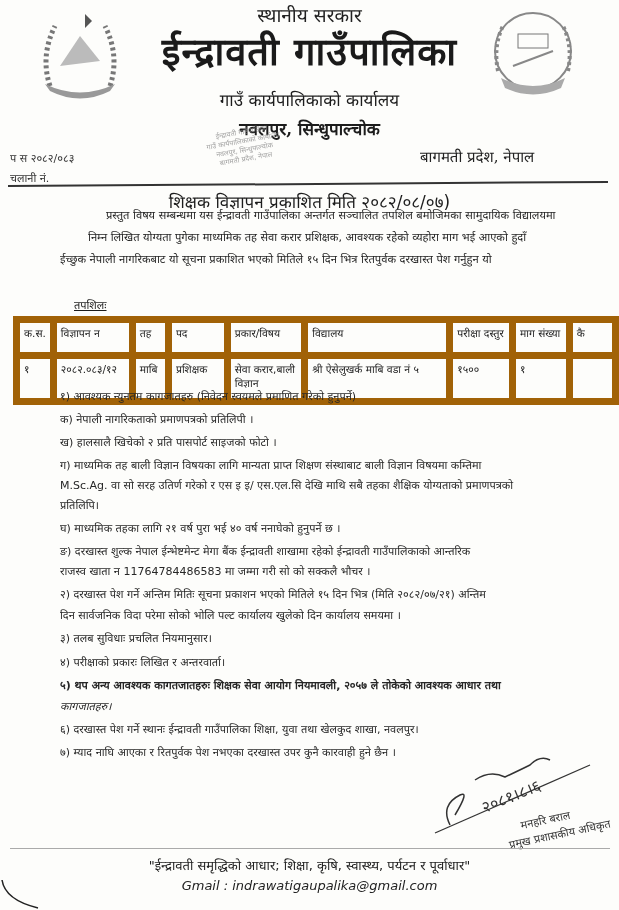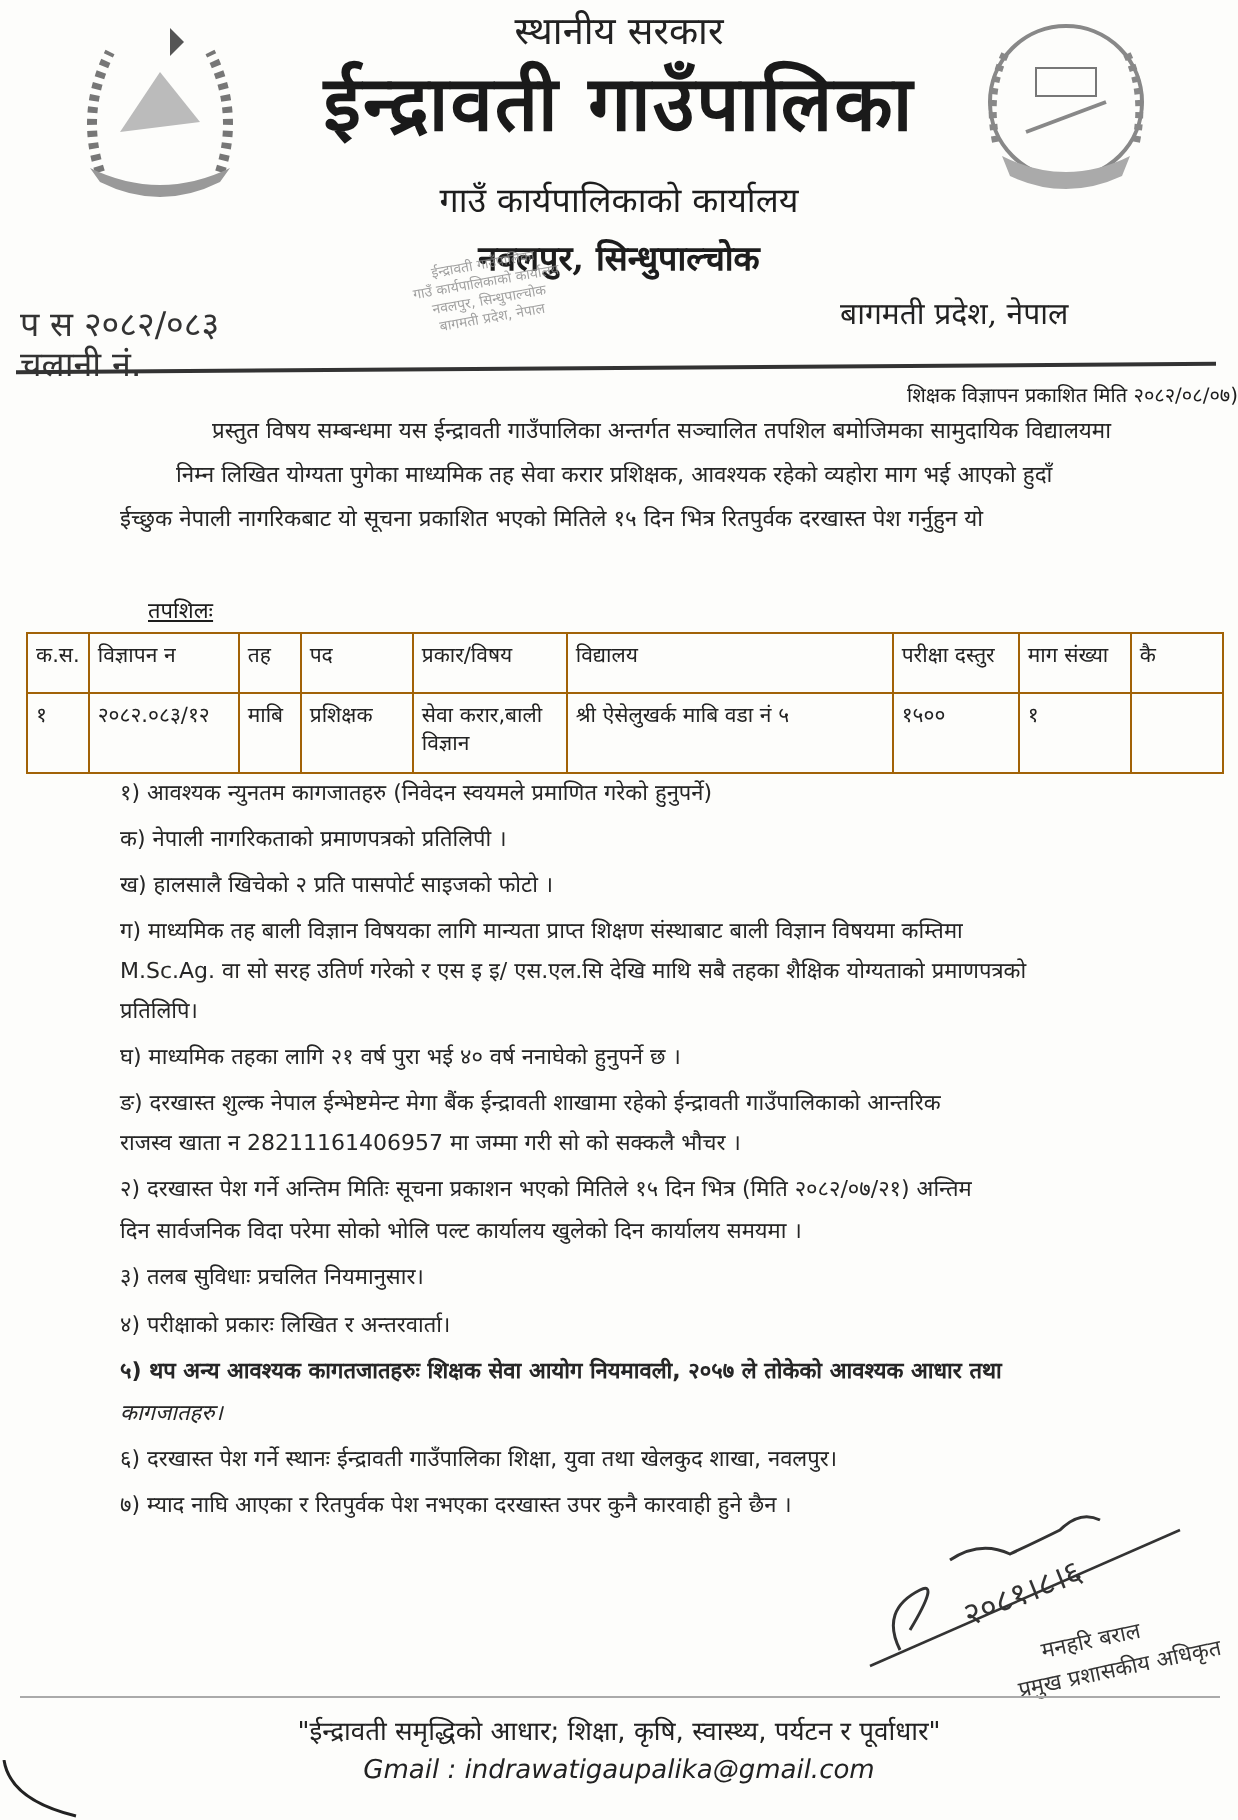--- a/index.html
+++ b/index.html
@@ -7,28 +7,28 @@
     width:619px; height:910px; position:relative; overflow:hidden;
     background:#fdfdfb; color:#1d1d1d;
     font-family:"DejaVu Sans", sans-serif;
   }
   .abs { position:absolute; }
   .center { left:0; width:619px; text-align:center; }
   .hdr-top { top:2px; font-size:19px; font-family:"DejaVu Serif", serif; color:#222; }
   .hdr-main { top:24px; font-size:38px; font-weight:bold; font-family:"DejaVu Serif", serif; color:#1a1a1a; letter-spacing:1px; }
   .hdr-sub { top:88px; font-size:17px; font-family:"DejaVu Serif", serif; }
   .hdr-addr { top:117px; font-size:17px; font-family:"DejaVu Serif", serif; font-weight:bold; }
-  .meta { font-size:17px; color:#333; }
+  .meta { font-size:11px; color:#333; }
   .province { left:420px; top:146px; font-size:15px; font-family:"DejaVu Serif", serif; color:#222; }
   .rule { left:8px; width:600px; height:2px; background:#333; top:183px; transform:rotate(-0.4deg); }
   .logo { width:100px; height:100px; }
   .para { left:60px; width:520px; font-size:11.2px; line-height:22px; color:#262626; }
   .line { position:absolute; left:60px; font-size:11px; color:#262626; white-space:nowrap; }
   table.tb { position:absolute; left:13px; top:316px; border-collapse:collapse; font-size:10.5px; color:#222; }
-  table.tb td { border:1px solid #a16207; vertical-align:top; padding:3px 4px; }
+  table.tb td { border:7px solid #a16207; vertical-align:top; padding:3px 4px; }
   .tb tr.h td { height:23px; }
   .tb tr.d td { height:33px; }
   .foot { top:856px; font-size:13px; color:#222; }
   .mail { top:878px; font-size:13px; font-style:italic; color:#222; }
   .sig-name { left:520px; top:812px; font-size:11px; transform:rotate(-12deg); color:#333; }
   .sig-title { left:508px; top:826px; font-size:11px; transform:rotate(-12deg); color:#333; }
   .stamp { left:196px; top:128px; width:100px; height:60px; color:#8a8a8a; font-size:7px; line-height:9px; transform:rotate(-10deg); text-align:center; opacity:.8; }
 </style>
 </head>
 <body>
@@ -63,21 +63,21 @@
   <div>गाउँ कार्यपालिकाको कार्यालय</div>
   <div>नवलपुर, सिन्धुपाल्चोक</div>
   <div>बागमती प्रदेश, नेपाल</div>
 </div>
 
 <div class="abs meta" style="left:10px;top:150px;">प स २०८२/०८३</div>
 <div class="abs meta" style="left:10px;top:170px;">चलानी नं.</div>
 <div class="abs province">बागमती प्रदेश, नेपाल</div>
 <div class="abs rule"></div>
 
-<div class="abs center" style="top:190px;font-size:10px;text-align:right;">शिक्षक विज्ञापन प्रकाशित मिति २०८२/०८/०७)</div>
+<div class="abs center" style="top:190px;font-size:17px;">शिक्षक विज्ञापन प्रकाशित मिति २०८२/०८/०७)</div>
 <div class="abs para" style="top:205px;">
   <div style="white-space:nowrap;margin-left:46px;">प्रस्तुत विषय सम्बन्धमा यस ईन्द्रावती गाउँपालिका अन्तर्गत सञ्चालित तपशिल बमोजिमका सामुदायिक विद्यालयमा</div>
   <div style="white-space:nowrap;margin-left:28px;">निम्न लिखित योग्यता पुगेका माध्यमिक तह सेवा करार प्रशिक्षक, आवश्यक रहेको व्यहोरा माग भई आएको हुदाँ</div>
   <div style="white-space:nowrap;">ईच्छुक नेपाली नागरिकबाट यो सूचना प्रकाशित भएको मितिले १५ दिन भित्र रितपुर्वक दरखास्त पेश गर्नुहुन यो</div>
 </div>
 <div class="abs" style="left:74px;top:297px;font-size:11px;text-decoration:underline;">तपशिलः</div>
 
 <table class="tb">
   <tbody>
       <tr class="h">
@@ -106,21 +106,21 @@
   </table>
 
 <div class="line" style="top:388px;">१) आवश्यक न्युनतम कागजातहरु (निवेदन स्वयमले प्रमाणित गरेको हुनुपर्ने)</div>
 <div class="line" style="top:411px;">क) नेपाली नागरिकताको प्रमाणपत्रको प्रतिलिपी ।</div>
 <div class="line" style="top:434px;">ख) हालसालै खिचेको २ प्रति पासपोर्ट साइजको फोटो ।</div>
 <div class="line" style="top:457px;">ग) माध्यमिक तह बाली विज्ञान विषयका लागि मान्यता प्राप्त शिक्षण संस्थाबाट बाली विज्ञान विषयमा कम्तिमा</div>
 <div class="line" style="top:477px;">M.Sc.Ag. वा सो सरह उतिर्ण गरेको र एस इ इ/ एस.एल.सि देखि माथि सबै तहका शैक्षिक योग्यताको प्रमाणपत्रको</div>
 <div class="line" style="top:497px;">प्रतिलिपि।</div>
 <div class="line" style="top:520px;">घ) माध्यमिक तहका लागि २१ वर्ष पुरा भई ४० वर्ष ननाघेको हुनुपर्ने छ ।</div>
 <div class="line" style="top:543px;">ङ) दरखास्त शुल्क नेपाल ईन्भेष्टमेन्ट मेगा बैंक ईन्द्रावती शाखामा रहेको ईन्द्रावती गाउँपालिकाको आन्तरिक</div>
-<div class="line" style="top:563px;">राजस्व खाता न 28211161406957 मा जम्मा गरी सो को सक्कलै भौचर ।</div>
+<div class="line" style="top:563px;">राजस्व खाता न 11764784486583 मा जम्मा गरी सो को सक्कलै भौचर ।</div>
 <div class="line" style="top:586px;">२) दरखास्त पेश गर्ने अन्तिम मितिः सूचना प्रकाशन भएको मितिले १५ दिन भित्र (मिति २०८२/०७/२१) अन्तिम</div>
 <div class="line" style="top:607px;">दिन सार्वजनिक विदा परेमा सोको भोलि पल्ट कार्यालय खुलेको दिन कार्यालय समयमा ।</div>
 <div class="line" style="top:630px;">३) तलब सुविधाः प्रचलित नियमानुसार।</div>
 <div class="line" style="top:654px;">४) परीक्षाको प्रकारः लिखित र अन्तरवार्ता।</div>
 <div class="line" style="top:677px;font-weight:bold;">५) थप अन्य आवश्यक कागतजातहरुः शिक्षक सेवा आयोग नियमावली, २०५७ ले तोकेको आवश्यक आधार तथा</div>
 <div class="line" style="top:698px;font-style:italic;">कागजातहरु।</div>
 <div class="line" style="top:721px;">६) दरखास्त पेश गर्ने स्थानः ईन्द्रावती गाउँपालिका शिक्षा, युवा तथा खेलकुद शाखा, नवलपुर।</div>
 <div class="line" style="top:744px;">७) म्याद नाघि आएका र रितपुर्वक पेश नभएका दरखास्त उपर कुनै कारवाही हुने छैन ।</div>
 
 <div class="abs" style="left:430px;top:735px;width:180px;height:100px;">

